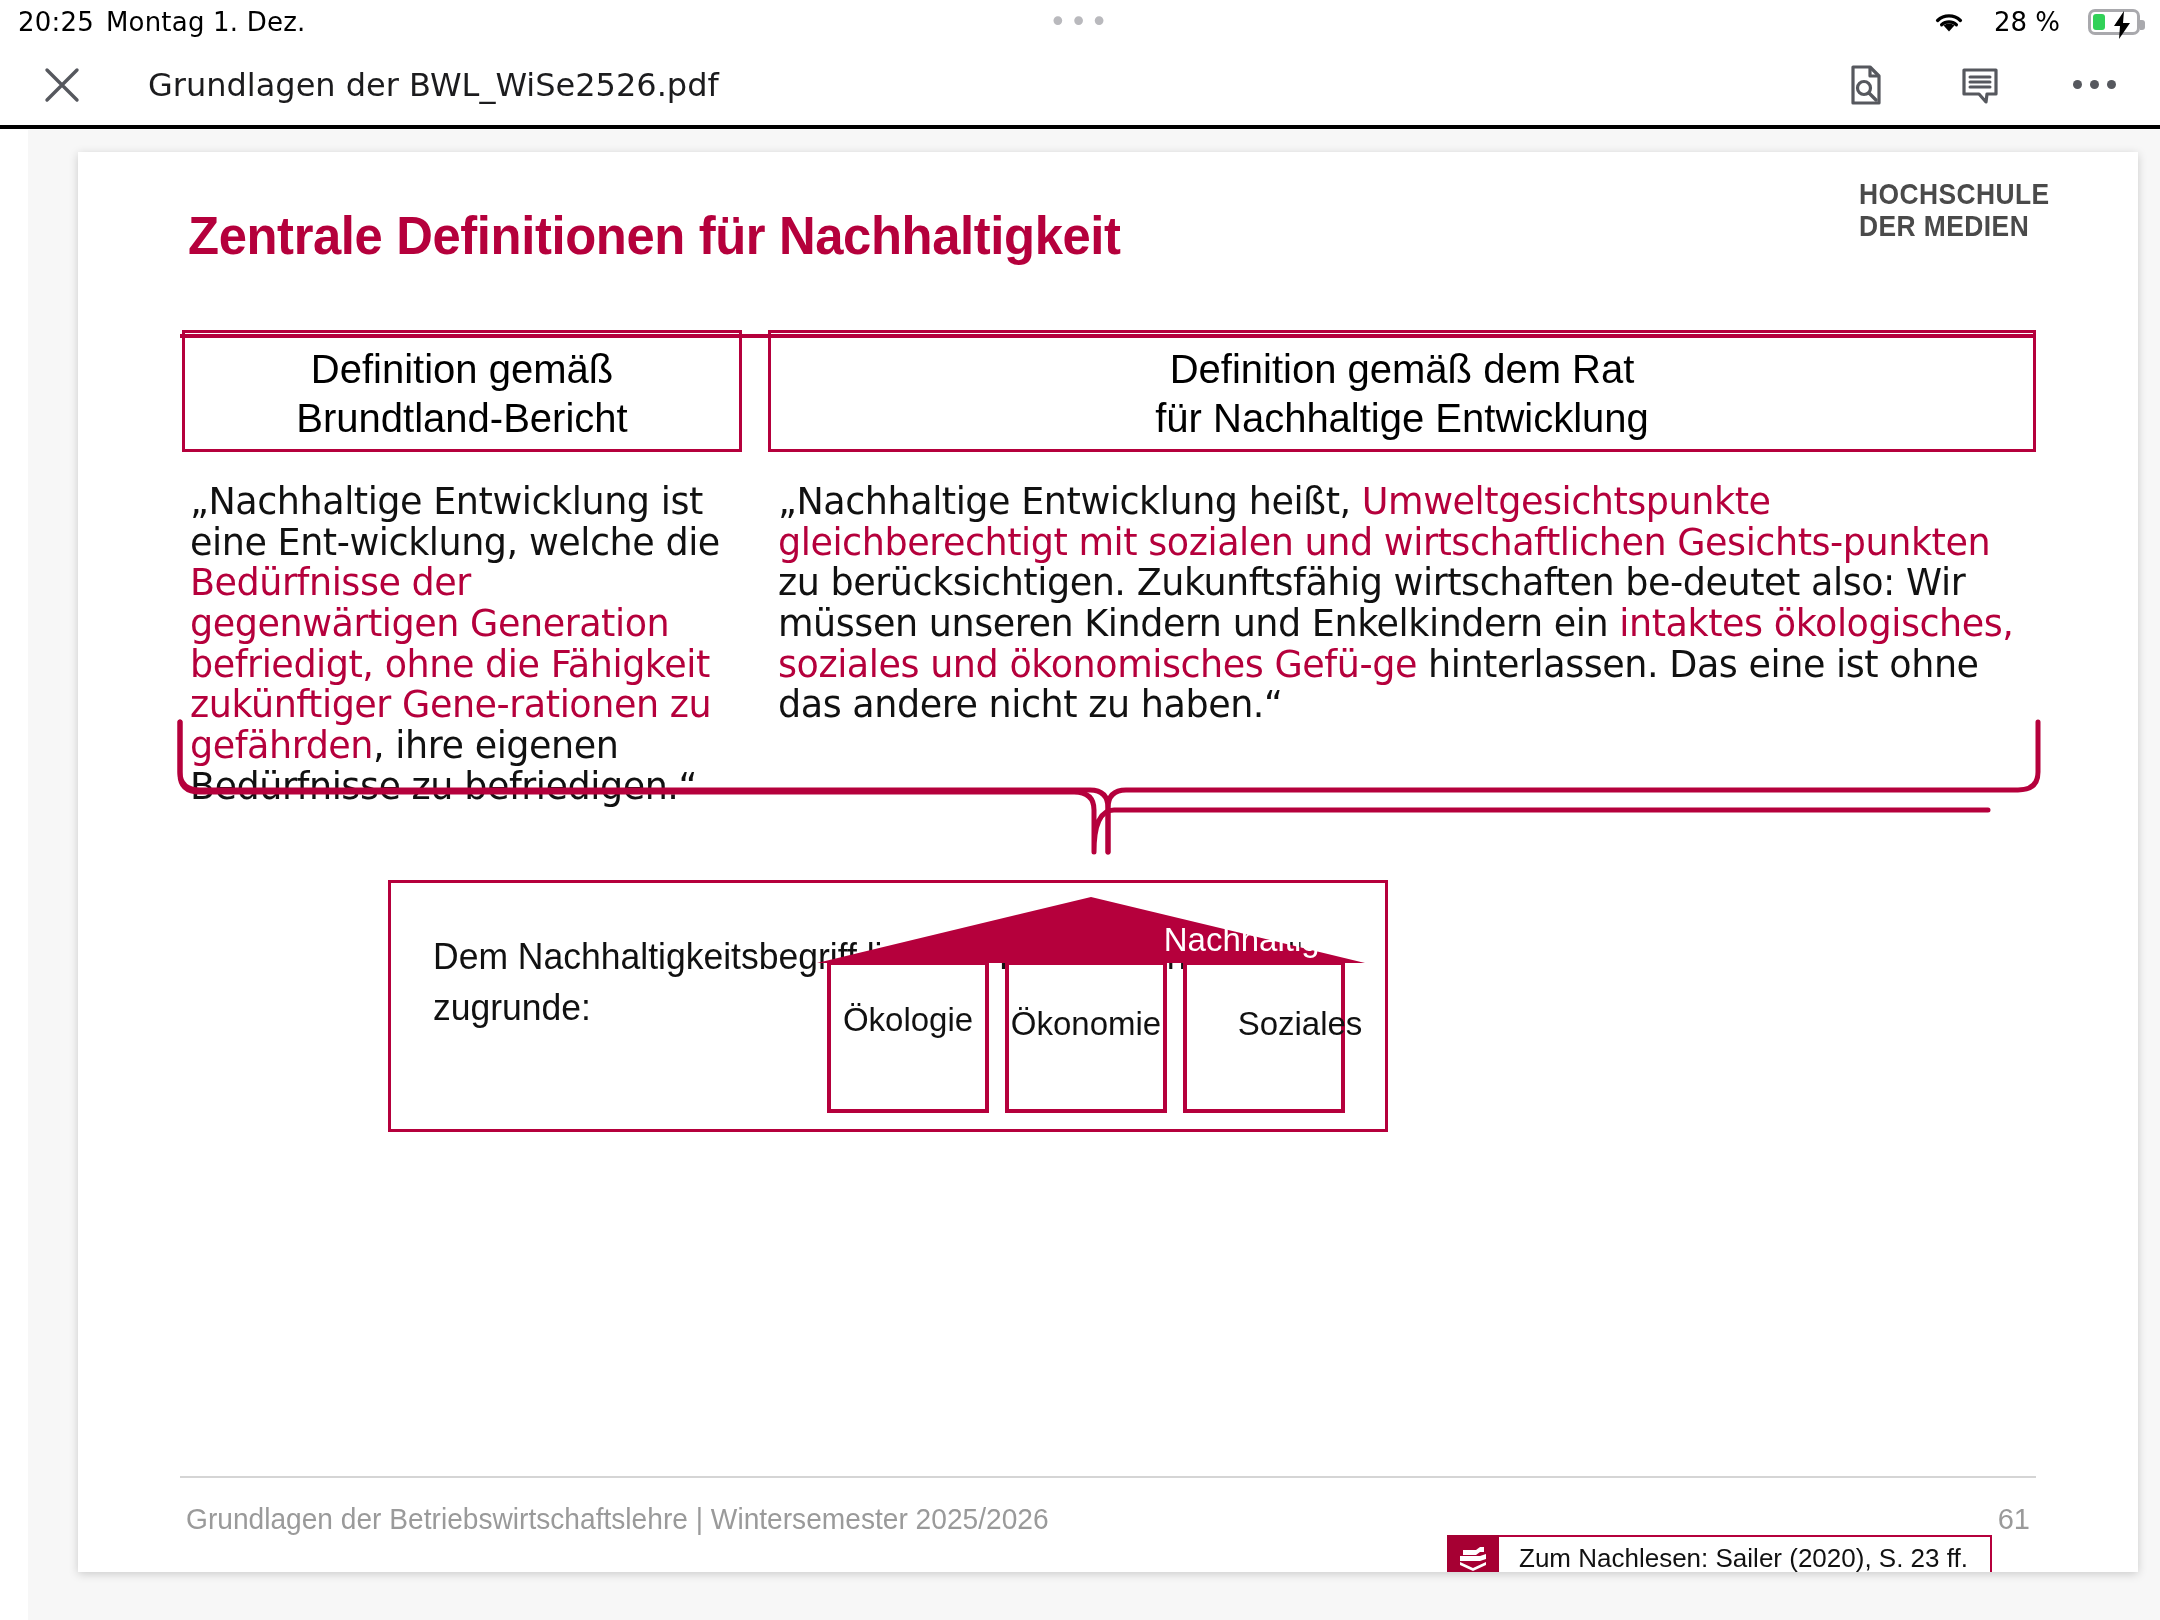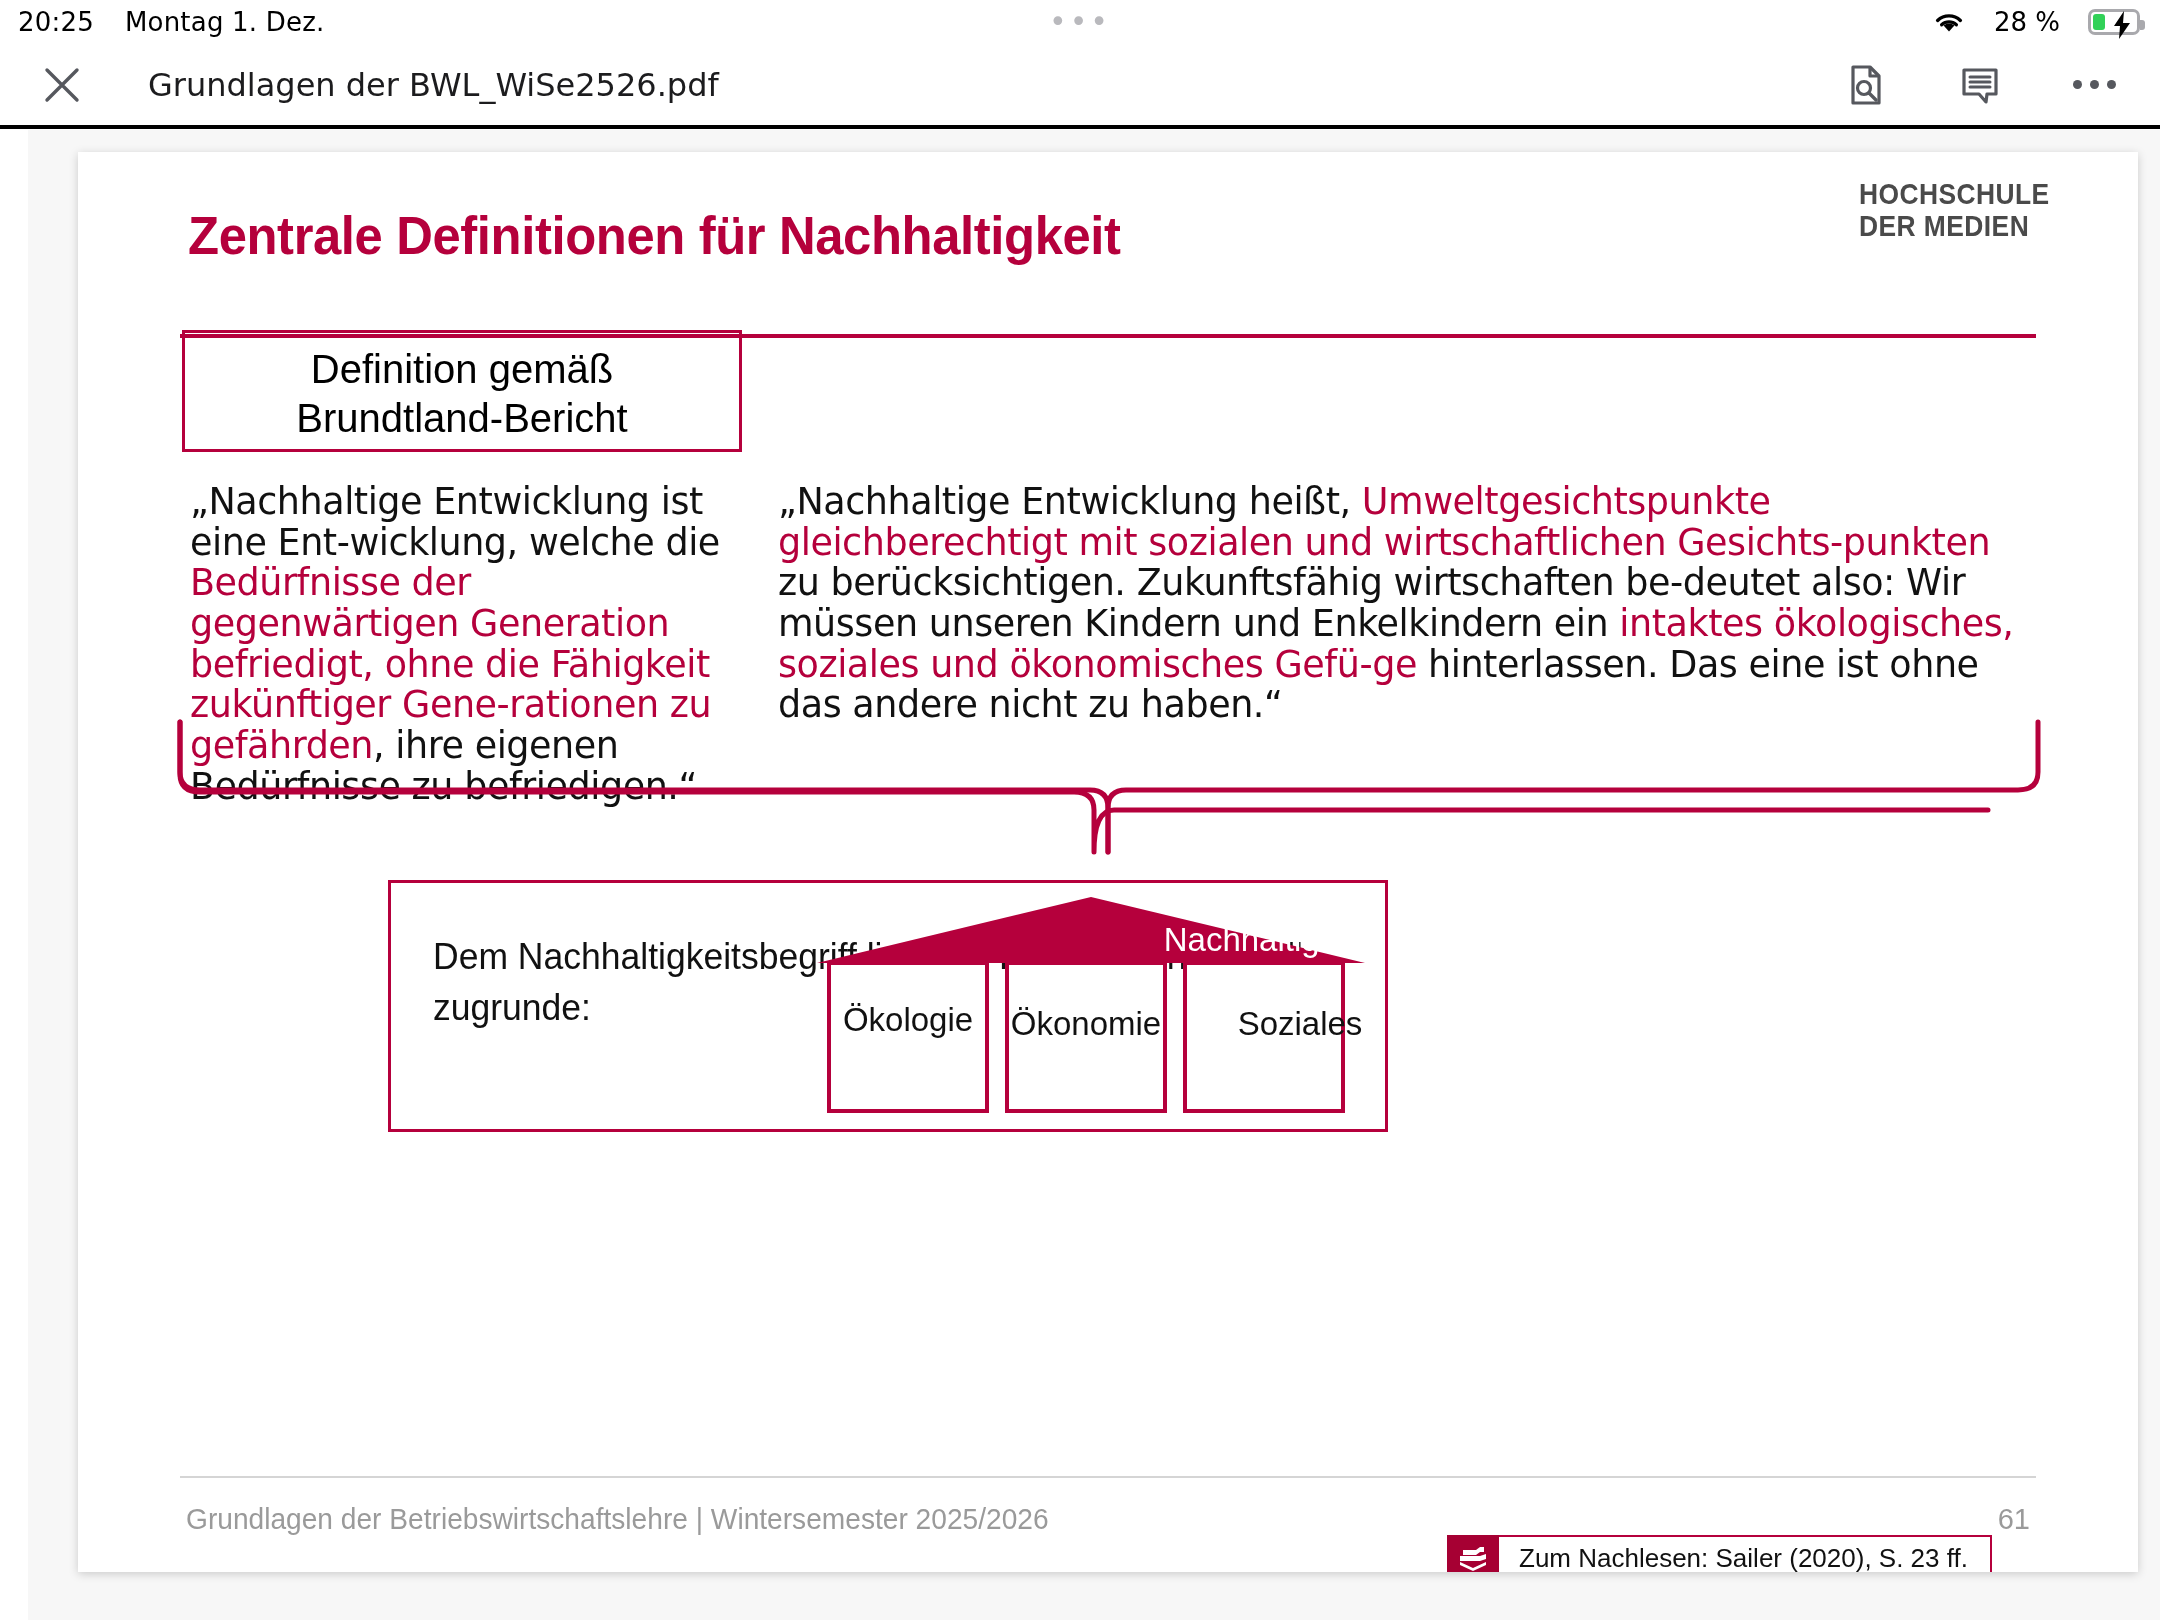--- a/index.html
+++ b/index.html
@@ -22,21 +22,21 @@
     background: #ffffff;
     color: #000000;
     font-size: 26px;
     font-family: "DejaVu Sans", sans-serif;
   }
   .sb-left {
     position: absolute;
     left: 18px;
     display: flex;
     align-items: center;
-    gap: 31px;
+    gap: 12px;
     font-weight: 500;
     letter-spacing: 0.2px;
     justify-content: flex-end;
   }
   .sb-center {
     position: absolute;
     left: 0; right: 0;
     text-align: center;
     color: #b9b9bd;
     font-size: 30px;
@@ -381,20 +381,26 @@
 
     <div class="slide-title">Zentrale Definitionen für Nachhaltigkeit</div>
     <div class="title-rule"></div>
 
     <div class="defbox defbox-left">
       <div>
         <span>Definition gemäß</span><br>
         <span>Brundtland-Bericht</span>
       </div>
     </div>
+    <div class="defbox defbox-right">
+      <div>
+        <span>Definition gemäß dem Rat</span><br>
+        <span>für Nachhaltige Entwicklung</span>
+      </div>
+    </div>
 
     <div class="quote-col quote-left">
       <span>„Nachhaltige Entwicklung ist eine Ent-wicklung, welche die </span><span class="hl">Bedürfnisse der gegenwärtigen Generation befriedigt, ohne die Fähigkeit zukünftiger Gene-rationen zu gefährden</span><span>, ihre eigenen Bedürfnisse zu befriedigen.“</span>
     </div>
 
     <div class="quote-col quote-right">
       <span>„Nachhaltige Entwicklung heißt, </span><span class="hl">Umweltgesichtspunkte gleichberechtigt mit sozialen und wirtschaftlichen Gesichts-punkten</span><span> zu berücksichtigen. Zukunftsfähig wirtschaften be-deutet also: Wir müssen unseren Kindern und Enkelkindern ein </span><span class="hl">intaktes ökologisches, soziales und ökonomisches Gefü-ge</span><span> hinterlassen. Das eine ist ohne das andere nicht zu haben.“</span>
     </div>
 
     <svg class="brace-svg" viewBox="0 0 1870 150" preserveAspectRatio="none">

